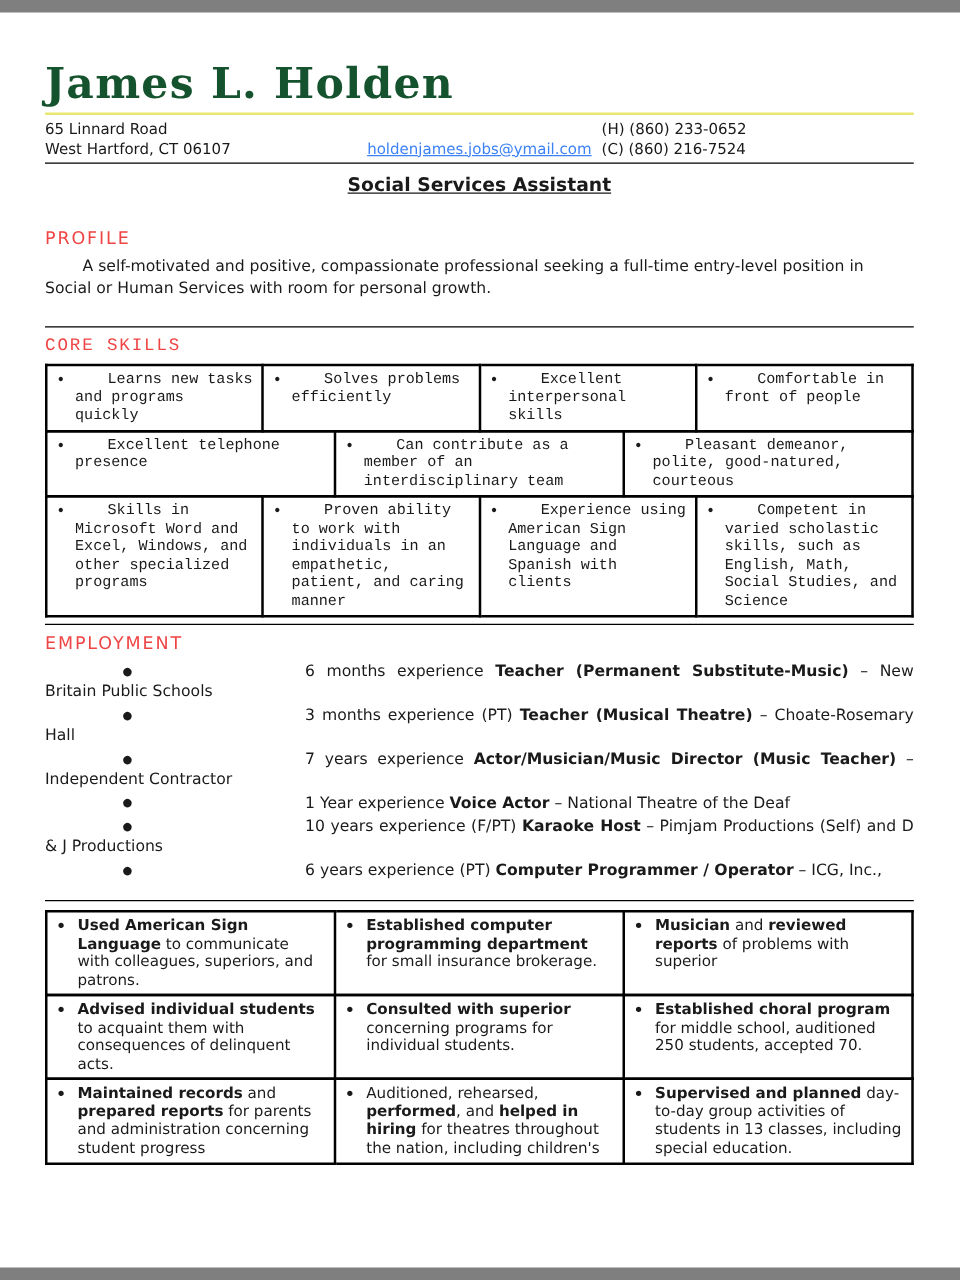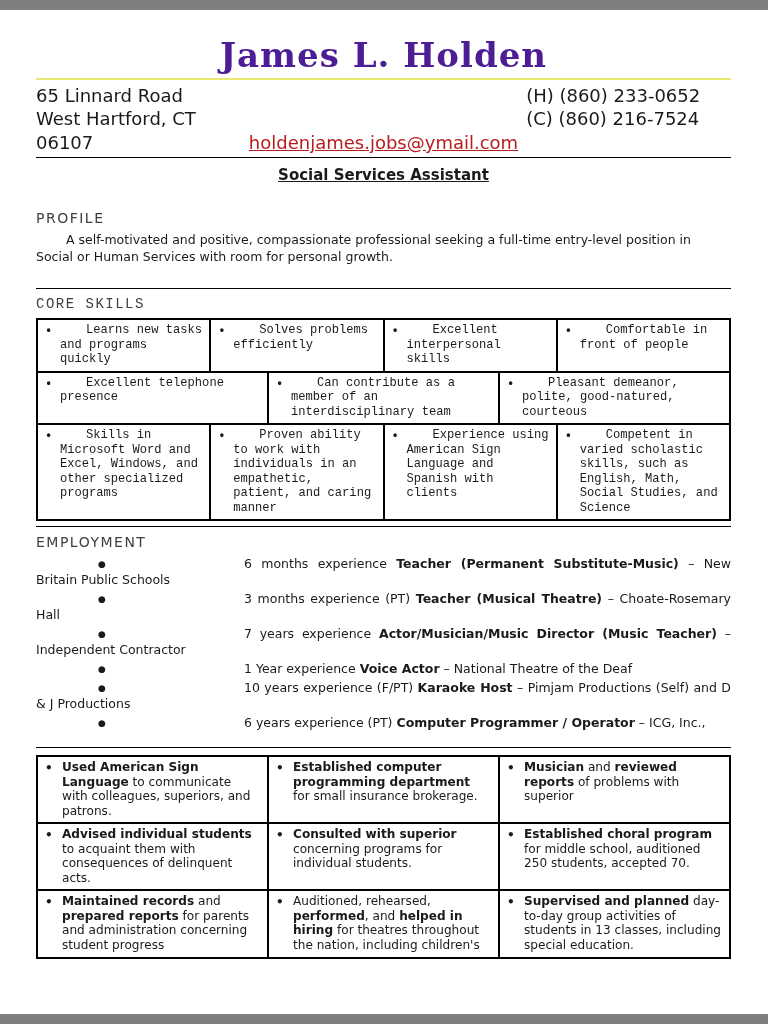--- a/index.html
+++ b/index.html
@@ -7,36 +7,36 @@
   body {
     width:768px;
     font-family:"DejaVu Sans","Liberation Sans",sans-serif;
     color:#1a1a1a;
   }
   .canvas { width:768px; height:1024px; background:#7f7f7f; padding:10px 0; }
   .page { width:768px; height:1004px; background:#ffffff; padding:26px 37px 0 36px; overflow:hidden; }
 
   .name {
     font-family:"DejaVu Serif","Liberation Serif",serif;
-    font-size:34px; font-weight:bold; text-align:center;
-    letter-spacing:1px; color:#4c1d95; line-height:1.15;
+    font-size:34px; font-weight:bold; text-align:left;
+    letter-spacing:1px; color:#14532d; line-height:1.15;margin-top:12px;
   }
   .accent-rule { border:0; border-top:2px solid #e8e870; margin-top:3px; }
 
-  .contact { display:grid; grid-template-columns:1fr auto 1fr; font-size:18px; margin-top:4px; line-height:1.3; }
+  .contact { display:grid; grid-template-columns:1fr auto 1fr; font-size:12px; margin-top:4px; line-height:1.3; }
   .contact-left { text-align:left; }
   .contact-center { display:flex; align-items:flex-end; padding:0 8px; }
   .contact-right { }
-  .email-link { text-decoration:underline; color:#b91c1c; cursor:pointer; }
+  .email-link { text-decoration:underline; color:#3b82f6; cursor:pointer; }
 
   .black-rule { border:0; border-top:1.5px solid #000; margin-top:3px; }
   .doc-title { text-align:center; font-size:15px; font-weight:bold; text-decoration:underline; margin-top:8px; }
 
   .section-rule { border:0; border-top:1.5px solid #000; margin-bottom:7px; }
-  .section-heading { font-size:14px; font-weight:400; letter-spacing:1.5px; color:#404040; margin-bottom:6px; }
+  .section-heading { font-size:14px; font-weight:400; letter-spacing:1.5px; color:#ef4444; margin-bottom:6px; }
 
   .sec-profile { margin-top:26px; }
   .profile-text { font-size:12.5px; line-height:1.35; text-indent:30px; }
 
   .sec-core { margin-top:22px;font-family:Liberation Mono, monospace; }
   table { width:100%; border-collapse:collapse; table-layout:fixed; }
   .tbl-stack table + table { margin-top:-2px; }
   td {
     border:2px solid #000; vertical-align:top; position:relative;
     font-size:12.1px; line-height:1.2; padding:3px 6px 4px 22px;

